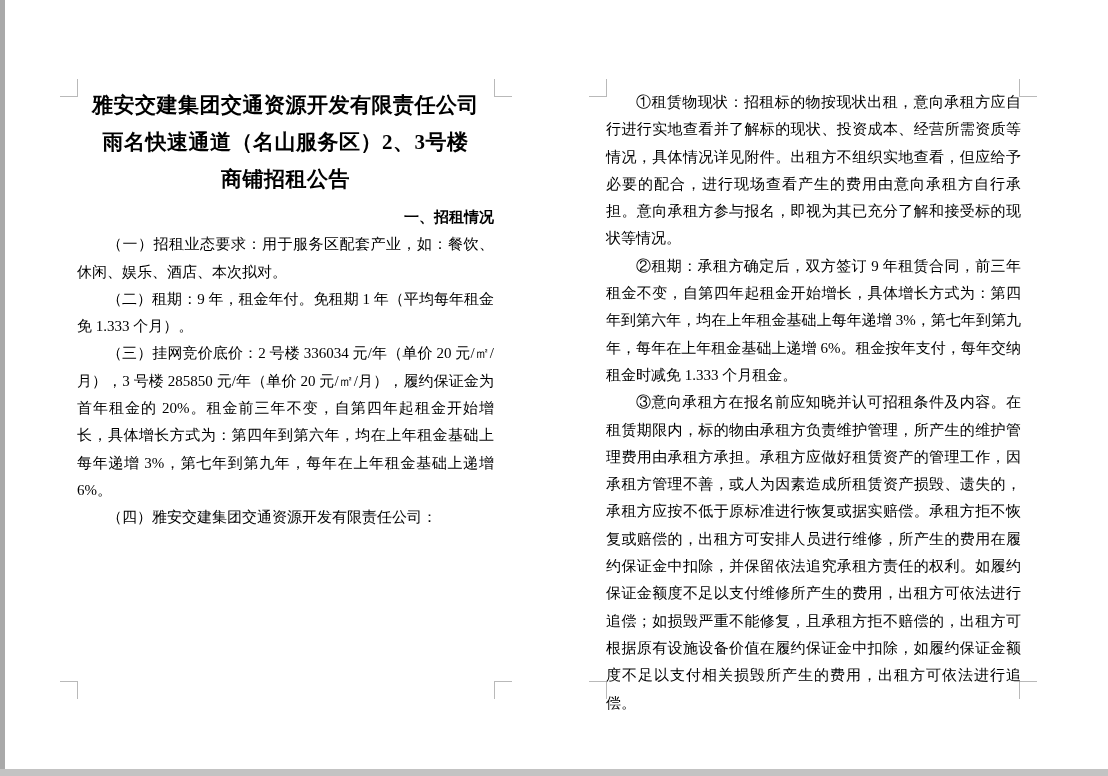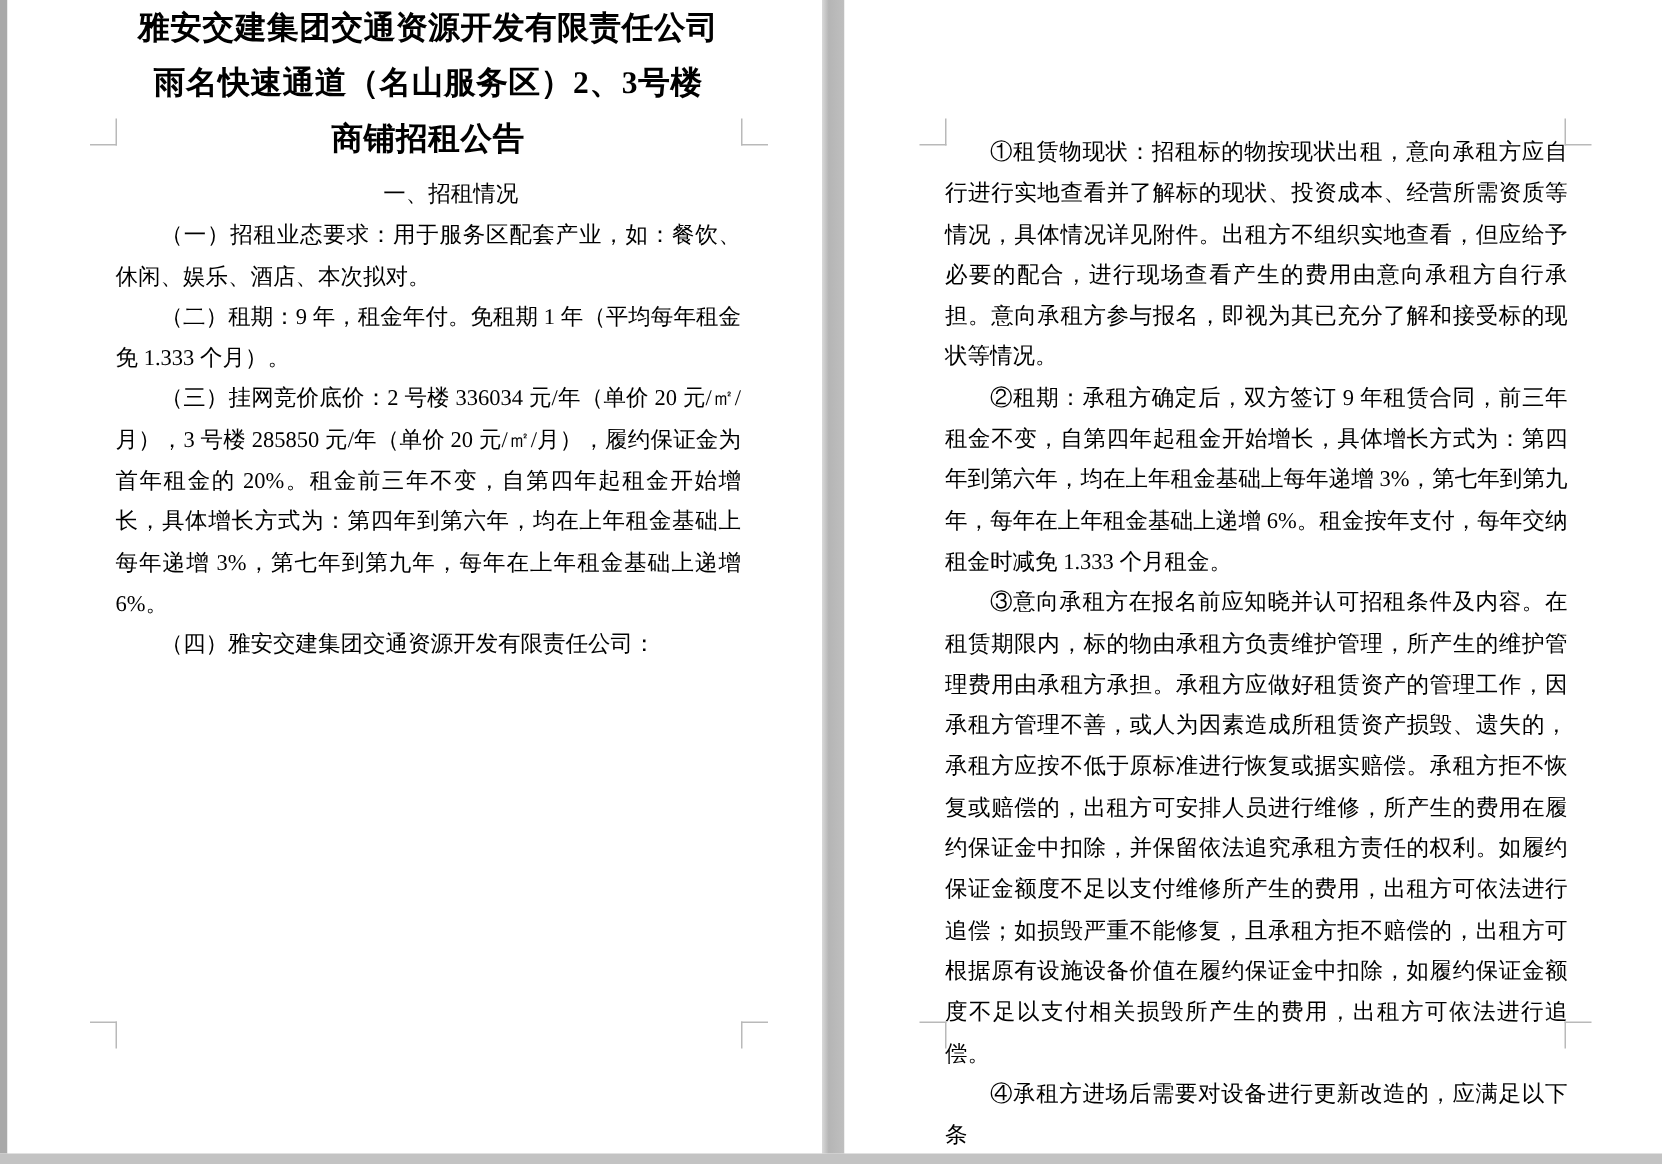--- a/index.html
+++ b/index.html
@@ -11,44 +11,44 @@
   }
   .canvas{position:absolute;inset:0;}
   
   .edge-strip-left{position:absolute;left:0;top:0;width:5px;height:769px;background:#a9a9a9;}
   .gap-strip{position:absolute;left:548px;top:0;width:15px;height:769px;
     background:linear-gradient(to right,#d9d9d9,#b5b5b5 30%,#bfbfbf);}
   .bottom-strip{position:absolute;left:0;top:769px;width:1108px;height:7px;background:#c3c3c3;}
   
   .page{position:absolute;top:0;height:769px;background:#ffffff;overflow:hidden;}
   .page-left{left:5px;width:543px;}
-  .page-right{left:563px;width:545px;}
+  .page-right{left:539px;width:545px;}
   
   .crop{position:absolute;width:17px;height:17px;}
   .crop.tl{border-right:1px solid #b9b9b9;border-bottom:1px solid #b9b9b9;}
   .crop.tr{border-left:1px solid #b9b9b9;border-bottom:1px solid #b9b9b9;}
   .crop.bl{border-right:1px solid #b9b9b9;border-top:1px solid #b9b9b9;}
   .crop.br{border-left:1px solid #b9b9b9;border-top:1px solid #b9b9b9;}
   
   .text-col{position:absolute;top:0;}
-  .text-col.left{left:72px;width:417px;}
+  .text-col.left{left:72px;width:417px;padding-top:87px;}
   .text-col.right{left:67px;width:415px;padding-top:89px;}
   .doc-title{
     margin:0 0 6px 0;
     font-size:21px;line-height:37px;font-weight:bold;
     text-align:center;letter-spacing:0.5px;
   }
   p.body-p, p.heading{
     margin:0;
     font-size:15px;line-height:27.3px;
     text-align:justify;text-justify:inter-ideograph;
     text-indent:2em;
     word-break:break-all;
   }
-  p.heading{font-weight:normal;text-align:center;}
+  p.heading{font-weight:bold;text-align:right;}
 </style>
 </head>
 <body>
 
 <div class="canvas">
 
   <div class="edge-strip-left"></div>
 
   <div class="page page-left">
     <div class="crop tl" style="left:55px;top:79px;"></div>
@@ -75,19 +75,18 @@
   <div class="page page-right">
     <div class="crop tl" style="left:50px;top:79px;"></div>
     <div class="crop tr" style="left:480px;top:79px;"></div>
     <div class="crop bl" style="left:50px;top:681px;"></div>
     <div class="crop br" style="left:480px;top:681px;"></div>
 
     <div class="text-col right">
       <p class="body-p">①租赁物现状：招租标的物按现状出租，意向承租方应自行进行实地查看并了解标的现状、投资成本、经营所需资质等情况，具体情况详见附件。出租方不组织实地查看，但应给予必要的配合，进行现场查看产生的费用由意向承租方自行承担。意向承租方参与报名，即视为其已充分了解和接受标的现状等情况。</p>
       <p class="body-p">②租期：承租方确定后，双方签订 9 年租赁合同，前三年租金不变，自第四年起租金开始增长，具体增长方式为：第四年到第六年，均在上年租金基础上每年递增 3%，第七年到第九年，每年在上年租金基础上递增 6%。租金按年支付，每年交纳租金时减免 1.333 个月租金。</p>
       <p class="body-p">③意向承租方在报名前应知晓并认可招租条件及内容。在租赁期限内，标的物由承租方负责维护管理，所产生的维护管理费用由承租方承担。承租方应做好租赁资产的管理工作，因承租方管理不善，或人为因素造成所租赁资产损毁、遗失的，承租方应按不低于原标准进行恢复或据实赔偿。承租方拒不恢复或赔偿的，出租方可安排人员进行维修，所产生的费用在履约保证金中扣除，并保留依法追究承租方责任的权利。如履约保证金额度不足以支付维修所产生的费用，出租方可依法进行追偿；如损毁严重不能修复，且承租方拒不赔偿的，出租方可根据原有设施设备价值在履约保证金中扣除，如履约保证金额度不足以支付相关损毁所产生的费用，出租方可依法进行追偿。</p>
-      <p class="body-p">④承租方进场后需要对设备进行更新改造的，应满足以下条</p>
     </div>
   </div>
 
   <div class="bottom-strip"></div>
 
 </div>
 
 </body></html>

